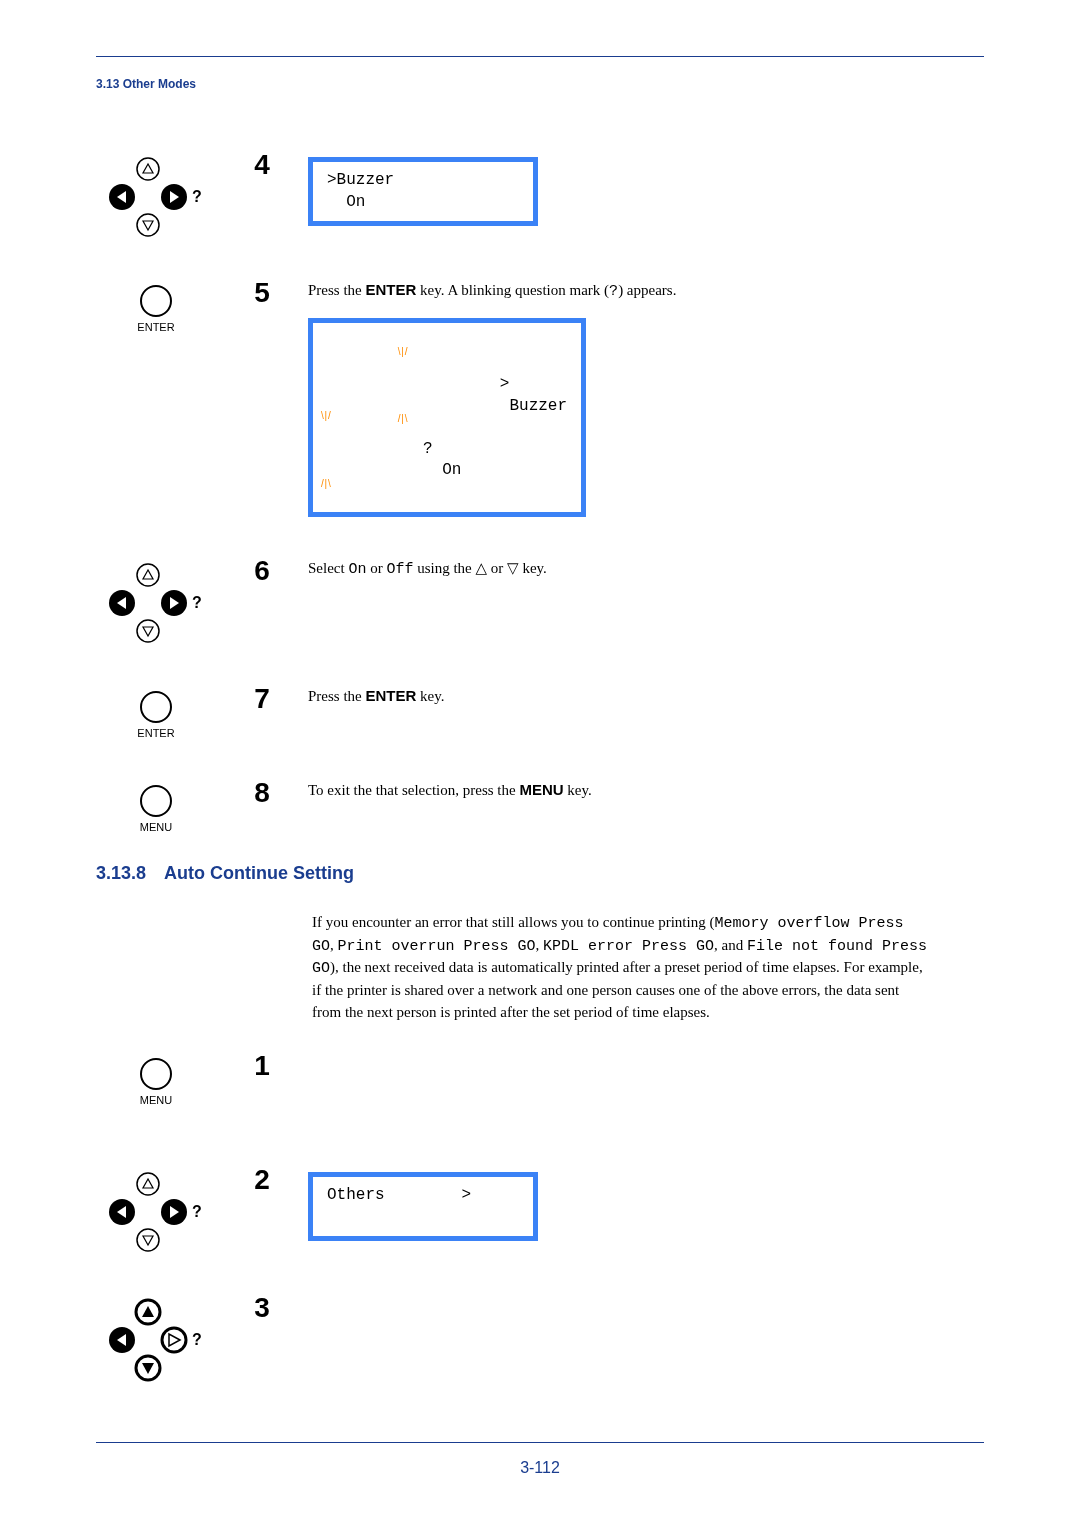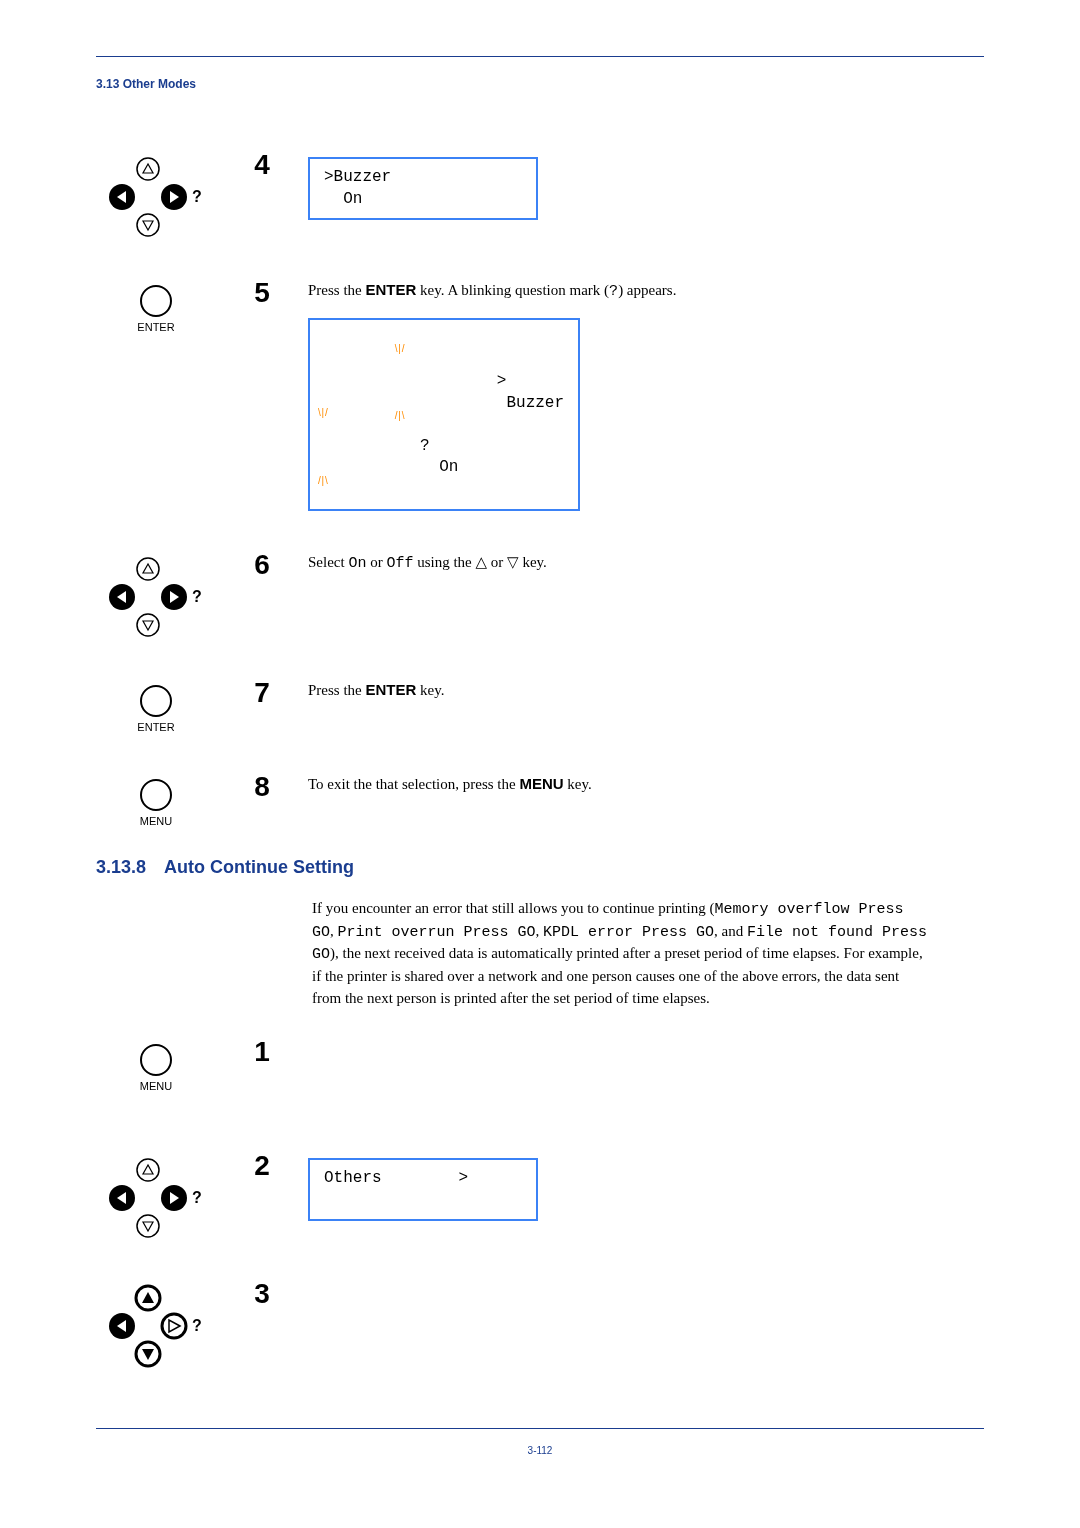--- a/index.html
+++ b/index.html
@@ -55,49 +55,49 @@
   .step-body {
     flex: 1;
   }
   .step-body p {
     line-height: 1.4;
     margin-bottom: 10px;
   }
   .mono { font-family: "Courier New", Courier, monospace; }
   .bold { font-weight: bold; }
   .lcd {
-    border: 2px solid #3b82f6;
+    border: 5px solid #3b82f6;
     display: inline-block;
     padding: 8px 14px;
     font-family: "Courier New", Courier, monospace;
     font-size: 16px;
     line-height: 1.35;
     min-width: 230px;
     margin-top: 6px;
     white-space: pre;
   }
   .section-heading {
     color: #1a3d8f;
     font-family: Arial, Helvetica, sans-serif;
     font-weight: bold;
     font-size: 18px;
-    margin: 30px 0 20px 0;
+    margin: 30px 0 28px 0;
   }
   .section-number { margin-right: 18px; }
   .intro-para {
     margin-left: 216px;
     margin-right: 52px;
     line-height: 1.45;
     margin-bottom: 28px;
   }
   .page-footer {
     text-align: center;
     color: #1a3d8f;
     font-family: Arial, Helvetica, sans-serif;
-    font-size: 10px;
+    font-size: 16px;
   }
   .tri-up, .tri-down, .tri-right { display:inline-block; font-family: Arial, sans-serif; }
   .blink-mark {
     position: relative;
     display:inline-block;
   }
   .blink-rays {
     position:absolute;
     color:#ff8c00;
     font-size:10px;

